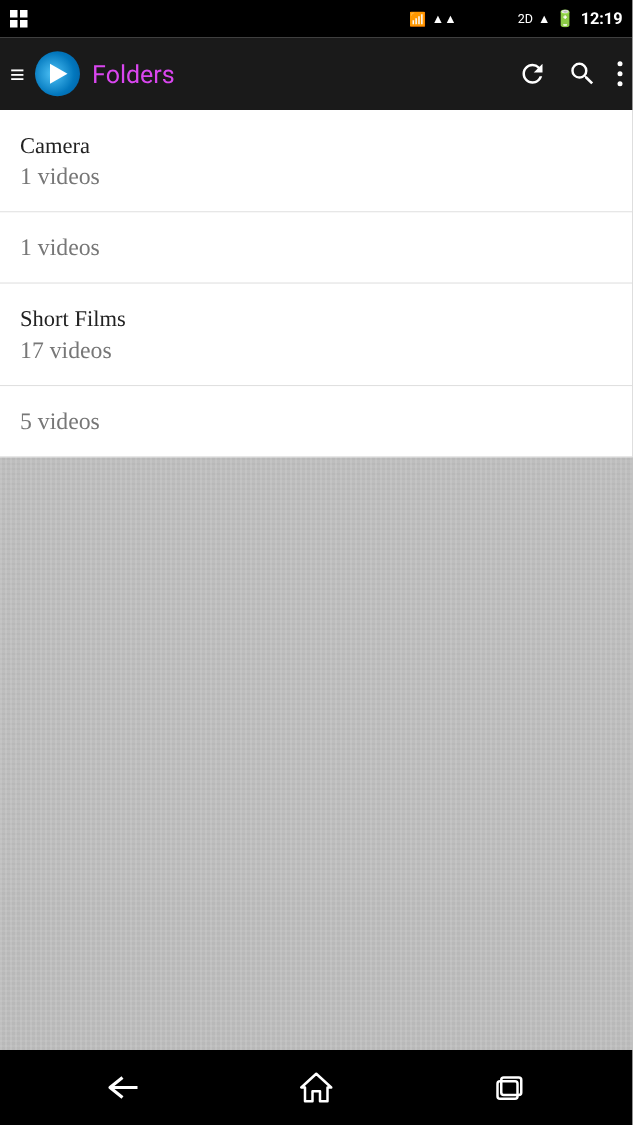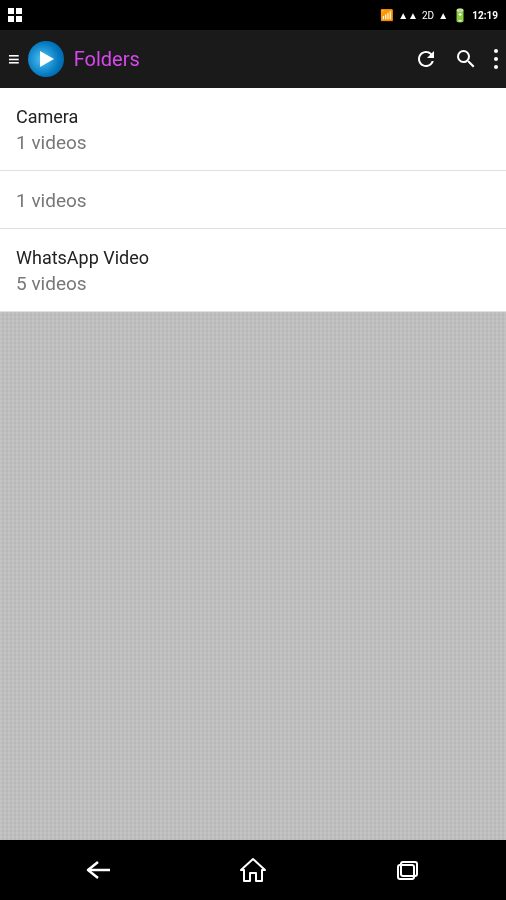--- a/index.html
+++ b/index.html
@@ -32,21 +32,21 @@
       display: flex;
       align-items: center;
       gap: 4px;
     }
     .status-icon {
       color: #fff;
       font-size: 11px;
     }
     .status-time {
       color: #fff;
-      font-size: 10px;
+      font-size: 13px;
       font-weight: bold;
     }
 
     
     .grid-icon {
       display: grid;
       grid-template-columns: 1fr 1fr;
       gap: 2px;
       width: 14px;
       height: 14px;
@@ -120,20 +120,21 @@
     
     .folder-list {
       background: #fff;
       flex-shrink: 0;
     }
     .folder-item {
       padding: 18px 16px 16px 16px;
       border-bottom: 1px solid #e0e0e0;
       background: #fff;
       cursor: pointer;
+      font-family: Liberation Serif, serif;
     }
     .folder-name {
       font-size: 18px;
       color: #222;
       font-weight: 400;
       margin-bottom: 4px;
     }
     .folder-count {
       font-size: 19px;
       color: #777;
@@ -203,21 +204,21 @@
         <span></span>
         <span></span>
         <span></span>
     </div>
   </div>
   <div class="status-right">
 
     <span class="status-icon">📶</span>
 
     <span class="status-icon" style="font-size:10px;">▲▲</span>
-    <span class="status-icon" style="font-size:10px;">2D</span>
+    <span class="status-icon" style="font-size:10px;margin-left:45px;">2D</span>
     <span class="status-icon" style="font-size:10px;">▲</span>
     <span class="status-icon" style="font-size:13px;">🔋</span>
     <span class="status-time">12:19</span>
   </div>
 </div>
 
 <div class="toolbar">
   <span class="toolbar-menu-icon">≡</span>
   <div class="toolbar-logo">
     <div class="toolbar-logo-triangle"></div>
@@ -249,21 +250,24 @@
 
 <div class="folder-list">
 <div class="folder-item">
       <div class="folder-name">Camera</div>
       <div class="folder-count">1 videos</div>
     </div>
     <div class="folder-item">
       <div class="folder-count">1 videos</div>
     </div>
     <div class="folder-item">
-      <div class="folder-name">WhatsApp Video</div>
+      <div class="folder-name">Short Films</div>
+      <div class="folder-count">17 videos</div>
+    </div>
+    <div class="folder-item">
       <div class="folder-count">5 videos</div>
     </div>
   </div>
 
 <div class="content-area"></div>
 
 <div class="nav-bar">
   <div class="nav-btn">
     <svg width="28" height="24" viewBox="0 0 28 24">
       <polyline points="14,4 4,12 14,20" fill="none" stroke="#fff" stroke-width="2.5" stroke-linejoin="round"></polyline>

